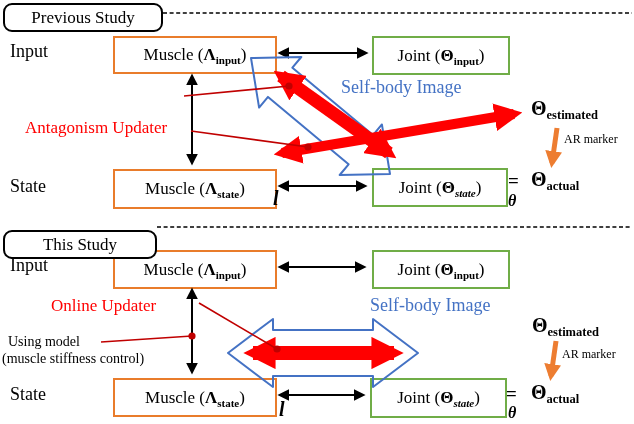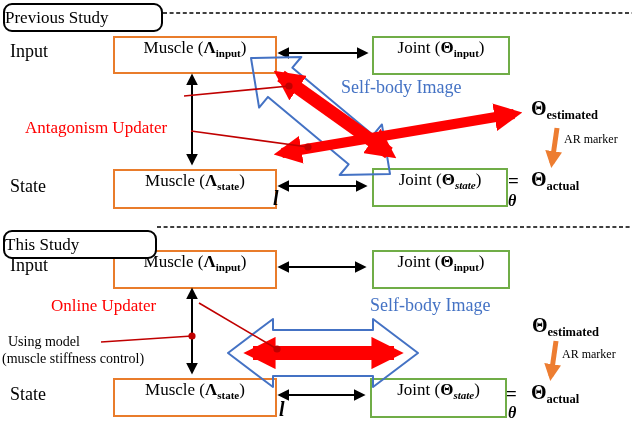--- a/index.html
+++ b/index.html
@@ -1,21 +1,21 @@
 <!DOCTYPE html>
 <html><head>
 <meta charset="utf-8">
 <style>
   html,body{margin:0;padding:0;background:#fff;}
   .canvas{position:relative;width:634px;height:424px;background:#fff;
           font-family:"Liberation Serif", serif;color:#000;overflow:hidden;}
   .abs{position:absolute;}
   .hdr{border:2px solid #000;border-radius:9px;display:flex;align-items:center;
-       font-size:17px;background:#fff;z-index:3;white-space:nowrap;}
-  .box{border:2.5px solid;display:flex;align-items:flex-start;justify-content:center;
+       justify-content:center;font-size:17px;background:#fff;z-index:3;white-space:nowrap;}
+  .box{border:2.5px solid;display:flex;align-items:center;justify-content:center;
        font-size:17px;background:#fff;z-index:1;white-space:nowrap;}
   .box.orange{border-color:#E97C2B;}
   .box.green{border-color:#70AD47;}
   .sym{font-weight:bold;}
   .ssub{font-weight:bold;font-size:11px;position:relative;top:4px;}
   .ssub.it{font-style:italic;}
   .rowlab{font-size:18px;z-index:1;}
   .redlab{color:#FF0000;font-size:17px;white-space:nowrap;z-index:1;}
   .bluelab{color:#4472C4;font-size:18px;white-space:nowrap;z-index:1;}
   .smalllab{font-size:14px;white-space:nowrap;z-index:1;}

